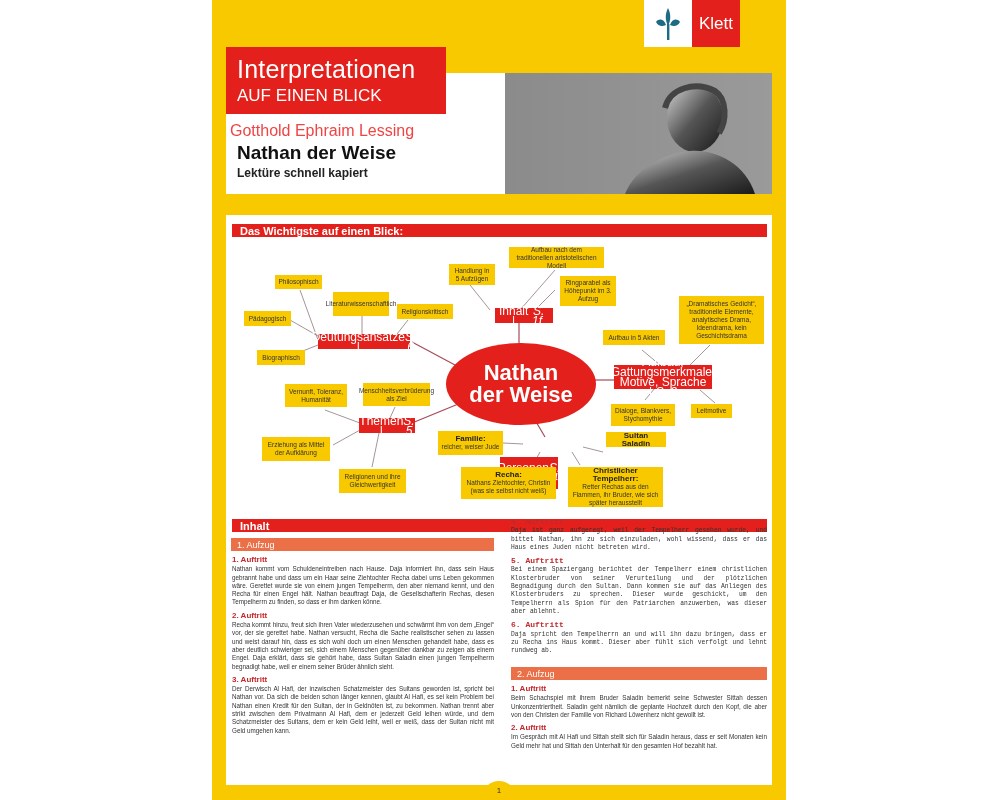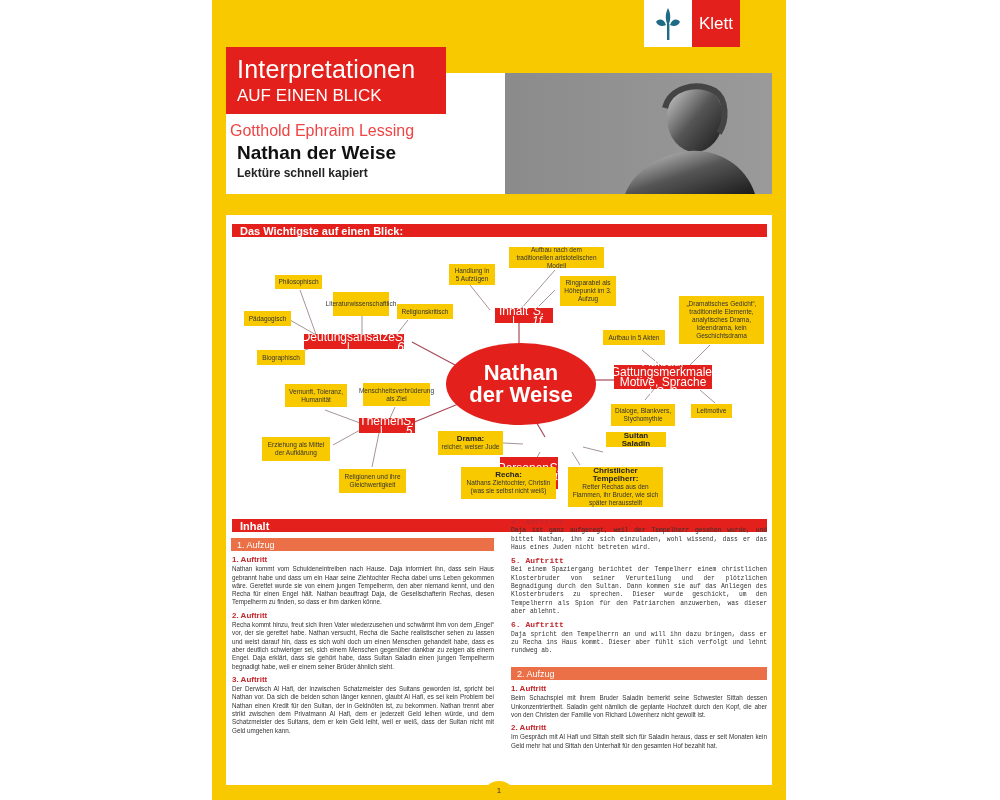--- a/index.html
+++ b/index.html
@@ -119,21 +119,21 @@
 
 <div class="center">
   <span>Nathan</span>
   <span>der Weise</span>
 </div>
 
 <div class="hub" style="left:495px;top:308px;width:58px;height:15px;">
   <span>Inhalt | </span>
     <i>S. 1f.</i>
 </div>
-<div class="hub" style="left:304px;top:334px;width:100px;height:15px;text-align:center;">
+<div class="hub" style="left:318px;top:334px;width:92px;height:15px;text-align:center;">
   <span>Deutungsansätze | </span>
     <i>S. 6</i>
 </div>
 <div class="hub" style="left:614px;top:365px;width:98px;height:24px;flex-direction:column;">
   <span>Aufbau, Gattungsmerkmale,</span>
   <span><span>Motive, Sprache | </span><i>S. 3</i></span>
 </div>
 <div class="hub" style="left:359px;top:418px;width:56px;height:15px;">
   <span>Themen | </span>
     <i>S. 5</i>
@@ -153,21 +153,21 @@
 <div class="node" style="left:257px;top:350px;width:48px;height:15px;">Biographisch</div>
 <div class="node" style="left:603px;top:330px;width:62px;height:15px;">Aufbau in 5 Akten</div>
 <div class="node" style="left:679px;top:296px;width:85px;height:48px;">„Dramatisches Gedicht“, traditionelle Elemente, analytisches Drama, Ideendrama, kein Geschichtsdrama</div>
 <div class="node" style="left:611px;top:404px;width:64px;height:22px;">Dialoge, Blankvers, Stychomythie</div>
 <div class="node" style="left:691px;top:404px;width:41px;height:14px;">Leitmotive</div>
 <div class="node" style="left:285px;top:384px;width:62px;height:23px;">Vernunft, Toleranz, Humanität</div>
 <div class="node" style="left:363px;top:383px;width:67px;height:23px;">Menschheitsverbrüderung als Ziel</div>
 <div class="node" style="left:262px;top:437px;width:68px;height:24px;">Erziehung als Mittel der Aufklärung</div>
 <div class="node" style="left:339px;top:469px;width:67px;height:24px;">Religionen und ihre Gleichwertigkeit</div>
 <div class="node" style="left:438px;top:431px;width:65px;height:24px;">
-  <b>Drama:</b>
+  <b>Familie:</b>
   <span>reicher, weiser Jude</span>
 </div>
 <div class="node" style="left:606px;top:432px;width:60px;height:15px;">
   <b>Sultan Saladin</b>
 </div>
 <div class="node" style="left:461px;top:467px;width:95px;height:32px;">
   <b>Recha:</b>
   <span>Nathans Ziehtochter, Christin (was sie selbst nicht weiß)</span>
 </div>
 <div class="node" style="left:568px;top:467px;width:95px;height:40px;">

